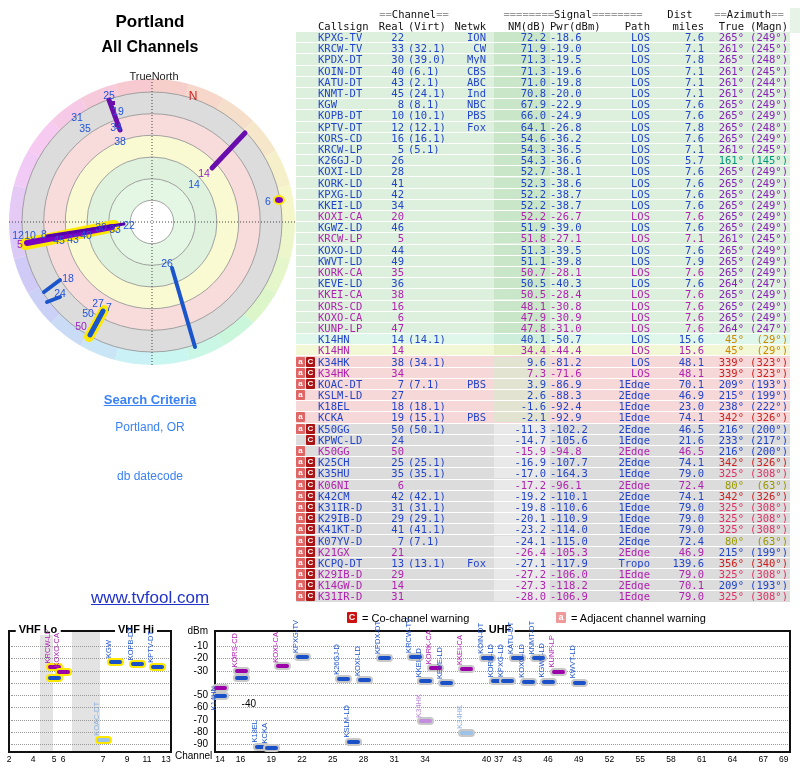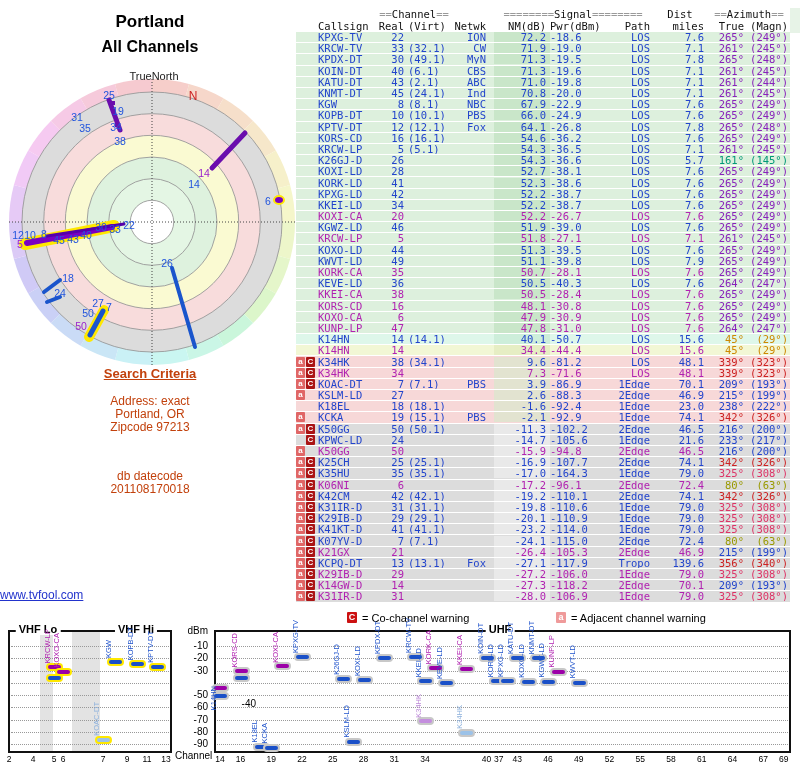--- a/index.html
+++ b/index.html
@@ -3,25 +3,25 @@
 <meta charset="utf-8">
 <style>
   html,body{margin:0;padding:0;}
   body{width:800px;height:768px;position:relative;background:#fff;overflow:hidden;
        font-family:"Liberation Sans",sans-serif;}
   .abs{position:absolute;}
   
   #title1{top:12px;left:0;width:300px;text-align:center;font-size:17px;font-weight:bold;color:#000;}
   #title2{top:38px;left:0;width:300px;text-align:center;font-size:16px;font-weight:bold;color:#000;}
   #radar-svg{top:70px;left:2px;}
-  #sc-block{top:366px;left:0;width:300px;text-align:center;color:#c2410c;}
+  #sc-block{top:392px;left:0;width:300px;text-align:center;color:#3b82f6;}
   #sc-title{font-size:13px;font-weight:bold;text-decoration:underline;margin-bottom:14px;}
   .sc-line{font-size:12px;line-height:13px;}
   #sc-db{margin-top:36px;}
-  #tvfool-link{top:588px;left:0;width:300px;text-align:left;font-size:12px;}
+  #tvfool-link{top:588px;left:0;width:300px;text-align:center;font-size:17px;}
   #tvfool-link a{color:#2233cc;text-decoration:underline;cursor:pointer;}
   
   #sigtable{left:296px;top:8px;width:494px;font-family:"DejaVu Sans Mono","Liberation Mono",monospace;
             font-size:10.5px;color:#111;}
   .hgrow,.hcrow{display:flex;height:12px;line-height:12px;position:relative;z-index:1;}
   .gcell{text-align:center;white-space:pre;}
   .eq{color:#999;}
   .hc{white-space:pre;}
   .trow{display:flex;height:11.2px;line-height:10px;align-items:center;border-bottom:1px solid #fff;box-sizing:border-box;}
   .mcell{width:10px;height:10px;flex:0 0 10px;}
@@ -144,26 +144,23 @@
     <text x="66" y="212" text-anchor="middle" font-size="10.5" fill="#2255dd" font-family="Liberation Sans, sans-serif">18</text>
     <text x="58" y="227" text-anchor="middle" font-size="10.5" fill="#2255dd" font-family="Liberation Sans, sans-serif">24</text>
     <text x="96" y="237" text-anchor="middle" font-size="10.5" fill="#2255dd" font-family="Liberation Sans, sans-serif">27</text>
     <text x="107" y="241" text-anchor="middle" font-size="10.5" fill="#2255dd" font-family="Liberation Sans, sans-serif">7</text>
     <text x="86" y="247" text-anchor="middle" font-size="10.5" fill="#2255dd" font-family="Liberation Sans, sans-serif">50</text>
     <text x="79" y="260" text-anchor="middle" font-size="10.5" fill="#9922cc" font-family="Liberation Sans, sans-serif">50</text>
   </svg>
 
 <div class="abs" id="sc-block">
   <div id="sc-title">Search Criteria</div>
-  <div class="sc-line">Address: exact</div>
   <div class="sc-line">Portland, OR</div>
-  <div class="sc-line">Zipcode 97213</div>
   <div id="sc-db">
     <div class="sc-line">db datecode</div>
-    <div class="sc-line">201108170018</div>
   </div>
 </div>
 <div class="abs" id="tvfool-link">
   <a>www.tvfool.com</a>
 </div>
 
 <div class="abs" id="sigtable">
   <div id="nmband-h"></div>
   <div class="hgrow">
     <span class="gcell" style="width:78px"></span>
@@ -213,21 +210,21 @@
         <span class="cell c-path dig">LOS</span>
         <span class="cell c-dist dig">7.1</span>
         <span class="cell c-true az-P">261°</span>
         <span class="cell c-magn az-P">(245°)</span>
       </div>
       <div class="trow bg-green">
         <div class="mcell"></div>
         <div class="mcell"></div>
         <span class="cell c-call dig">KPDX-DT</span>
         <span class="cell c-real dig">30</span>
-        <span class="cell c-virt dig">(49.1)</span>
+        <span class="cell c-virt dig">(39.0)</span>
         <span class="cell c-net dig">MyN</span>
         <span class="cell c-nm dig">71.3</span>
         <span class="cell c-pwr dig">-19.5</span>
         <span class="cell c-path dig">LOS</span>
         <span class="cell c-dist dig">7.8</span>
         <span class="cell c-true az-P">265°</span>
         <span class="cell c-magn az-P">(248°)</span>
       </div>
       <div class="trow bg-green">
         <div class="mcell"></div>

